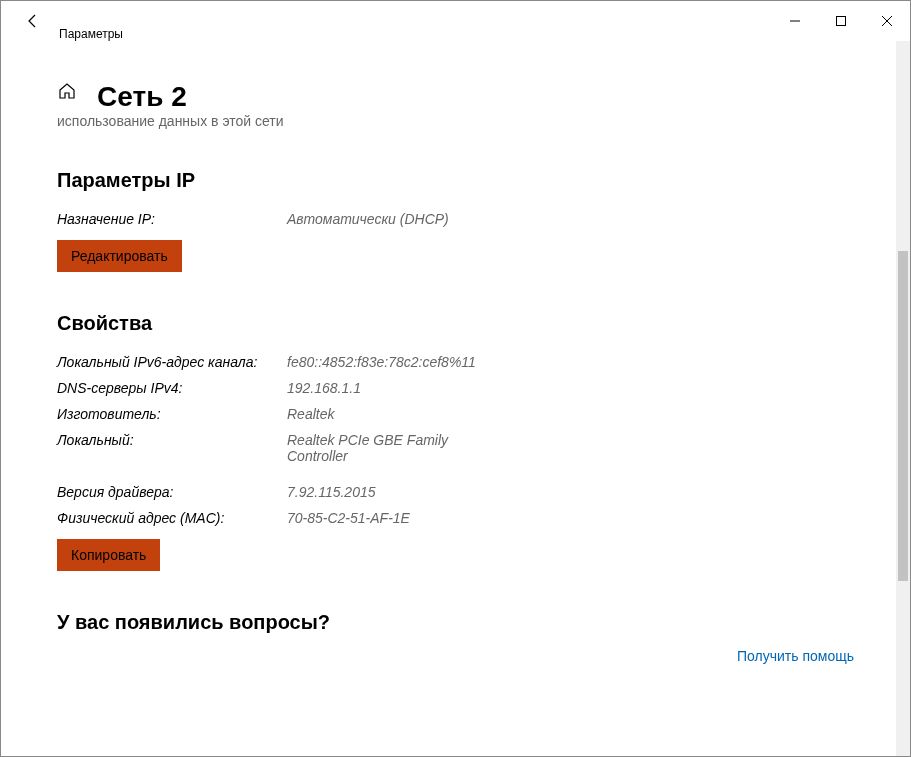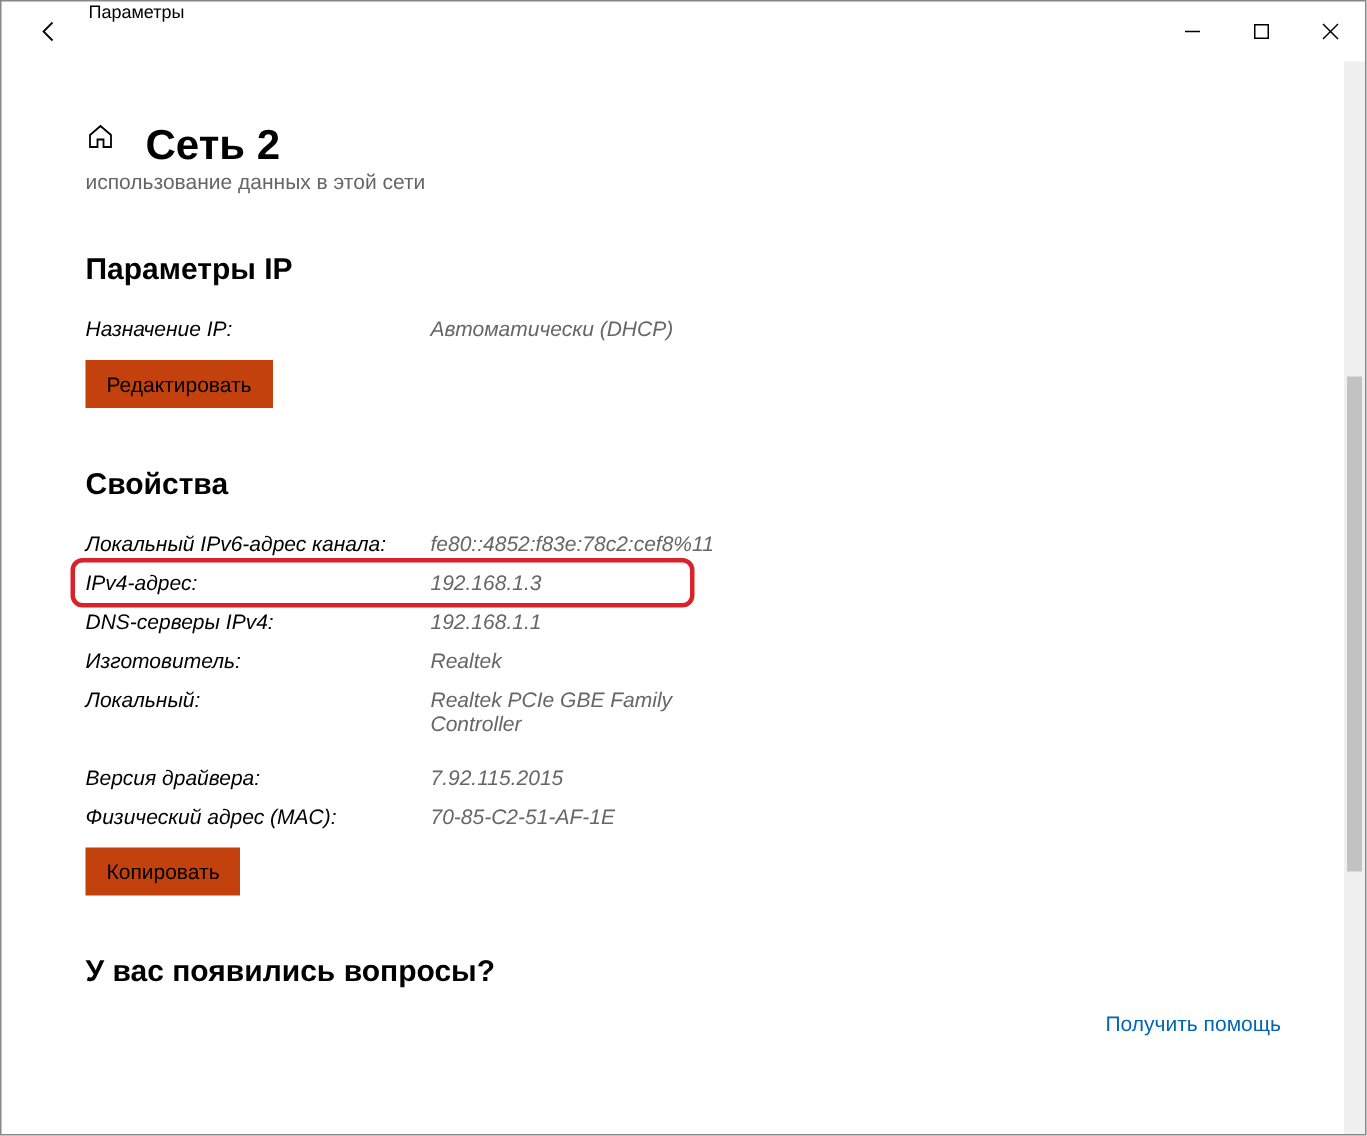--- a/index.html
+++ b/index.html
@@ -11,21 +11,21 @@
     background: #fff;
     width: 911px;
     height: 757px;
     overflow: hidden;
     position: relative;
     border: 1px solid #888;
   }
   .titlebar {
     height: 40px;
     display: flex;
-    align-items: flex-start;
+    align-items: flex-end;
     padding: 0 0 0 10px;
   }
   .titlebar .back {
     width: 44px;
     height: 40px;
     display: flex;
     align-items: center;
     justify-content: center;
     font-size: 16px;
     cursor: pointer;
@@ -191,25 +191,20 @@
     </div>
   </div>
   <button class="btn-action">Редактировать</button>
 
   <h2 class="section">Свойства</h2>
   <div class="kv-table" id="props-body" style="position:relative;">
     <div class="kv-row">
       <div class="kv-label">Локальный IPv6-адрес канала:</div>
       <div class="kv-value">fe80::4852:f83e:78c2:cef8%11</div>
     </div>
-    <div class="kv-row" style="position:relative;">
-      <div class="kv-label">IPv4-адрес:</div>
-      <div class="kv-value">192.168.1.3</div>
-      <div class="highlight-box" style="left:-10px; right:14px; top:-3px; bottom:-4px;"></div>
-    </div>
     <div class="kv-row">
       <div class="kv-label">DNS-серверы IPv4:</div>
       <div class="kv-value">192.168.1.1</div>
     </div>
     <div class="kv-row">
       <div class="kv-label">Изготовитель:</div>
       <div class="kv-value">Realtek</div>
     </div>
     <div class="kv-row">
       <div class="kv-label">Локальный:</div>

